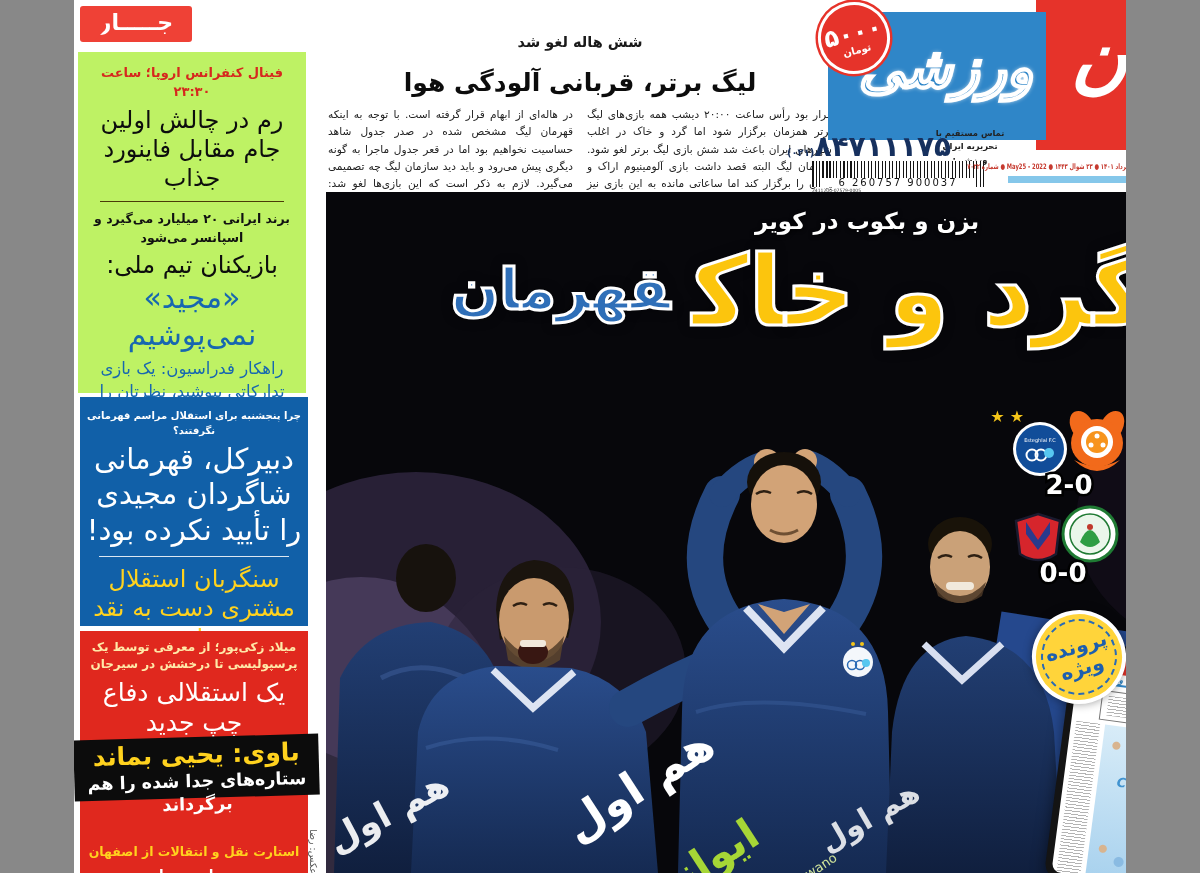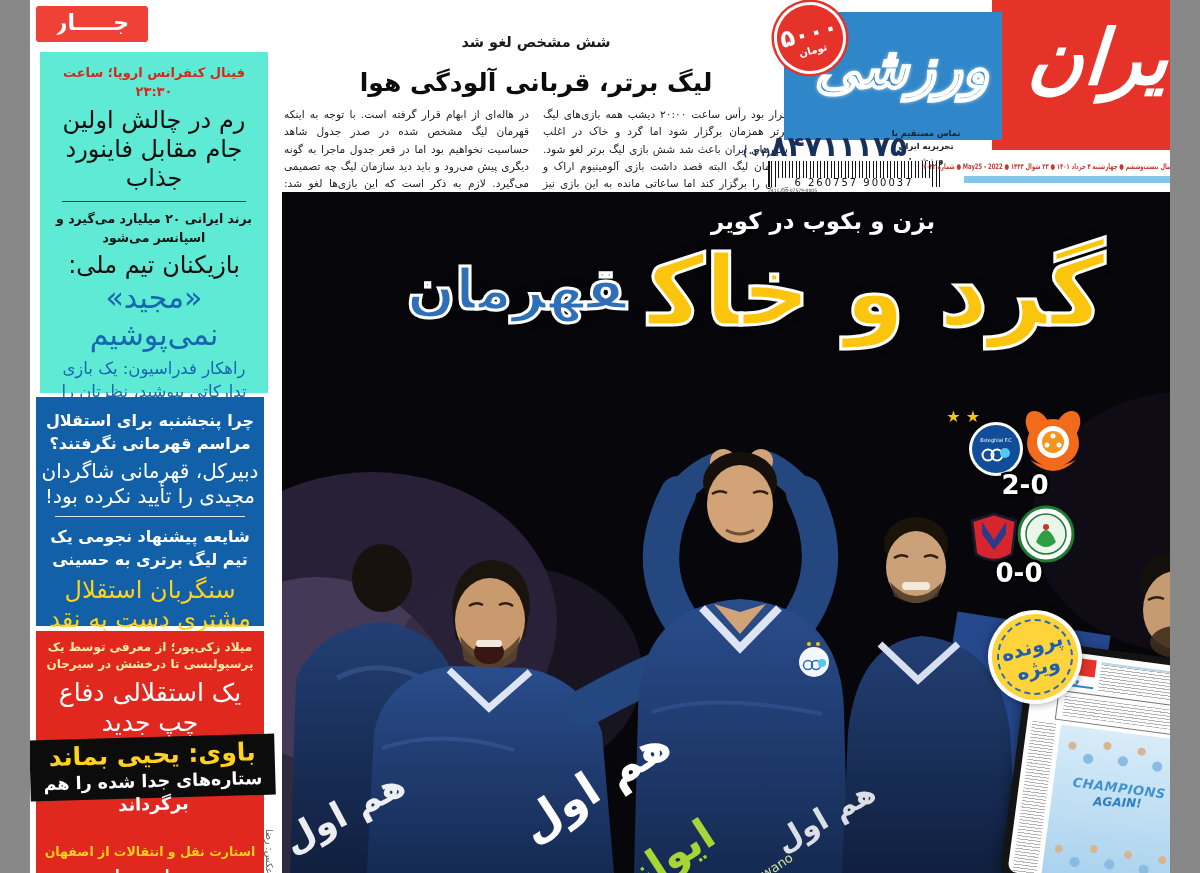--- a/index.html
+++ b/index.html
@@ -1,43 +1,43 @@
 <!DOCTYPE html>
 <html lang="fa" dir="rtl"><head>
 <meta charset="utf-8">
 <style>
   *{margin:0;padding:0;box-sizing:border-box}
   html,body{background:#888}
-  #page{position:relative;width:1140px;height:873px;background:#fff;overflow:hidden;
+  #page{position:relative;width:1052px;height:873px;background:#fff;overflow:hidden;
         font-family:"DejaVu Sans",sans-serif;direction:rtl;margin:0 auto}
   .abs{position:absolute}
 
   
   #corner-tab{left:6px;top:6px;width:112px;height:36px;background:#ef4136;color:#fff;
     font-size:22px;font-weight:bold;line-height:34px;text-align:center;border-radius:3px;z-index:3}
   #corner-tab::after{content:"";position:absolute;left:14px;bottom:-10px;
     border:11px solid transparent;border-top-color:#ef4136;border-left-width:0}
 
   
-  #ybox{left:10px;top:52px;width:228px;height:341px;background:#5eead4;padding:12px 8px 8px}
+  #ybox{left:4px;top:52px;width:228px;height:341px;background:#bef264;padding:12px 8px 8px}
   #bbox{left:6px;top:397px;width:228px;height:229px;background:#1160a8;padding:12px 5px}
   #rbox{left:6px;top:631px;width:228px;height:242px;background:#e0281e;padding:8px 5px}
   .kick{font-weight:bold;text-align:center;line-height:1.45}
   .kick-red{color:#d6281e;font-size:13px}
   .kick-blk{color:#111;font-size:12.5px}
-  .kick-wht{color:#fff;font-size:16px}
+  .kick-wht{color:#fff;font-size:10px}
   .kick-yel{color:#ffe9a8;font-size:12px}
   .kick-yel2{color:#ffd21e;font-size:12.5px}
   .hl{font-weight:normal;text-align:center;line-height:1.22}
   .hl-blk{color:#0d0d0d}
   .hl-wht{color:#fff}
   .hl-yel{color:#ffd21e}
   .hl-blue{color:#1767b0}
   .fs30{font-size:30px}.fs26{font-size:26px}.fs25{font-size:25px}.fs24{font-size:24px}
-  .fs23{font-size:20px}.fs22{font-size:21px}.fs17{font-size:16.5px;line-height:1.4}
+  .fs23{font-size:29px}.fs22{font-size:21px}.fs17{font-size:16.5px;line-height:1.4}
   .rule{border-top:1.5px solid #4a3c08;margin:8px 14px}
   .rule-w{border-top:1.5px solid rgba(255,255,255,.85);margin:8px 14px}
   .mt4{margin-top:4px}
 
   #blackbar{left:0;top:737px;width:245px;height:61px;background:#0c0c0c;z-index:4;
     transform:rotate(-1.6deg);padding-top:3px}
   #blackbar .l1{color:#ffd21e;font-size:25px;font-weight:bold;text-align:center;line-height:1.2}
   #blackbar .l2{color:#fff;font-size:17.5px;font-weight:bold;text-align:center;line-height:1.3}
   #rbox-part2{margin-top:74px}
   #photo-credit{left:234px;top:786px;height:88px;writing-mode:vertical-rl;
@@ -152,21 +152,20 @@
     <div class="hl hl-blue fs17 mt4">راهکار فدراسیون: یک بازی تدارکاتی بپوشید، نظرتان را بگویید</div>
     <div class="rule"></div>
     <div class="kick kick-red">بازی با کانادا در تاریخ بی‌سابقه است</div>
     <div class="hl hl-blk fs22 mt4">مدیرروستا: فقط مانده جنگ جهانی را گردن استیلی بیندازند</div>
   </div>
 
   <div class="abs" id="bbox">
     <div class="kick kick-wht">چرا پنجشنبه برای استقلال مراسم قهرمانی نگرفتند؟</div>
     <div class="hl hl-wht fs23 mt4">دبیرکل، قهرمانی شاگردان مجیدی را تأیید نکرده بود!</div>
     <div class="rule-w"></div>
-    <div class="kick kick-wht">شایعه پیشنهاد نجومی یک تیم لیگ برتری به حسینی</div>
     <div class="hl hl-yel fs24 mt4">سنگربان استقلال مشتری دست به نقد دارد</div>
   </div>
 
   <div class="abs" id="rbox">
     <div class="kick kick-yel">میلاد زکی‌پور؛ از معرفی توسط یک پرسپولیسی تا درخشش در سیرجان</div>
     <div class="hl hl-wht fs25 mt4">یک استقلالی دفاع چپ جدید پرسپولیس؟</div>
     <div id="rbox-part2">
       <div class="kick kick-yel2">استارت نقل و انتقالات از اصفهان</div>
       <div class="hl hl-wht fs26 mt4">خدابنده‌لو</div>
 
@@ -174,21 +173,21 @@
   </div>
 
   <div class="abs" id="blackbar">
     <div class="l1">باوی: یحیی بماند</div>
     <div class="l2">ستاره‌های جدا شده را هم برگرداند</div>
   </div>
 
   <div class="abs" id="photo-credit">عکس: رضا</div>
 
   <div class="abs" id="topstory">
-    <div class="tk">شش مشخص لغو شد</div>
+    <div class="tk">شش هاله لغو شد</div>
     <div class="th">لیگ برتر، قربانی آلودگی هوا</div>
     <div class="cols">
       <div class="col">قرار بود رأس ساعت ۲۰:۰۰ دیشب همه بازی‌های لیگ برتر همزمان برگزار شود اما گرد و خاک در اغلب شهرهای ایران باعث شد شش بازی لیگ برتر لغو شود. سازمان لیگ البته قصد داشت بازی آلومینیوم اراک و پیکان را برگزار کند اما ساعاتی مانده به این بازی نیز اعلام شد، نماینده‌های اراک و تهران نمی‌توانند رخ در رخ هم قرار بگیرند. برخی از این بازی‌ها به دلیل حساسیت‌های جدولی برگزار نشده و با توجه به اینکه اعلام شده امروز نیز هوای اغلب شهرها آلوده است، برگزاری این بازی‌ها</div>
       <div class="col">در هاله‌ای از ابهام قرار گرفته است. با توجه به اینکه قهرمان لیگ مشخص شده در صدر جدول شاهد حساسیت نخواهیم بود اما در قعر جدول ماجرا به گونه دیگری پیش می‌رود و باید دید سازمان لیگ چه تصمیمی می‌گیرد. لازم به ذکر است که این بازی‌ها لغو شد: پرسپولیس با شهرخودرو مشهد، هوادار تهران با گل‌گهر سیرجان، نفت مسجدسلیمان با صنعت نفت آبادان، فولاد خوزستان با سپاهان اصفهان و تراکتور تبریز با فجر شهید سپاسی شیراز، آلومینیوم با پیکان</div>
     </div>
   </div>
 
   <div class="abs" id="mast">
     <div id="mast-red"></div>
     <div id="mast-blue"></div>

